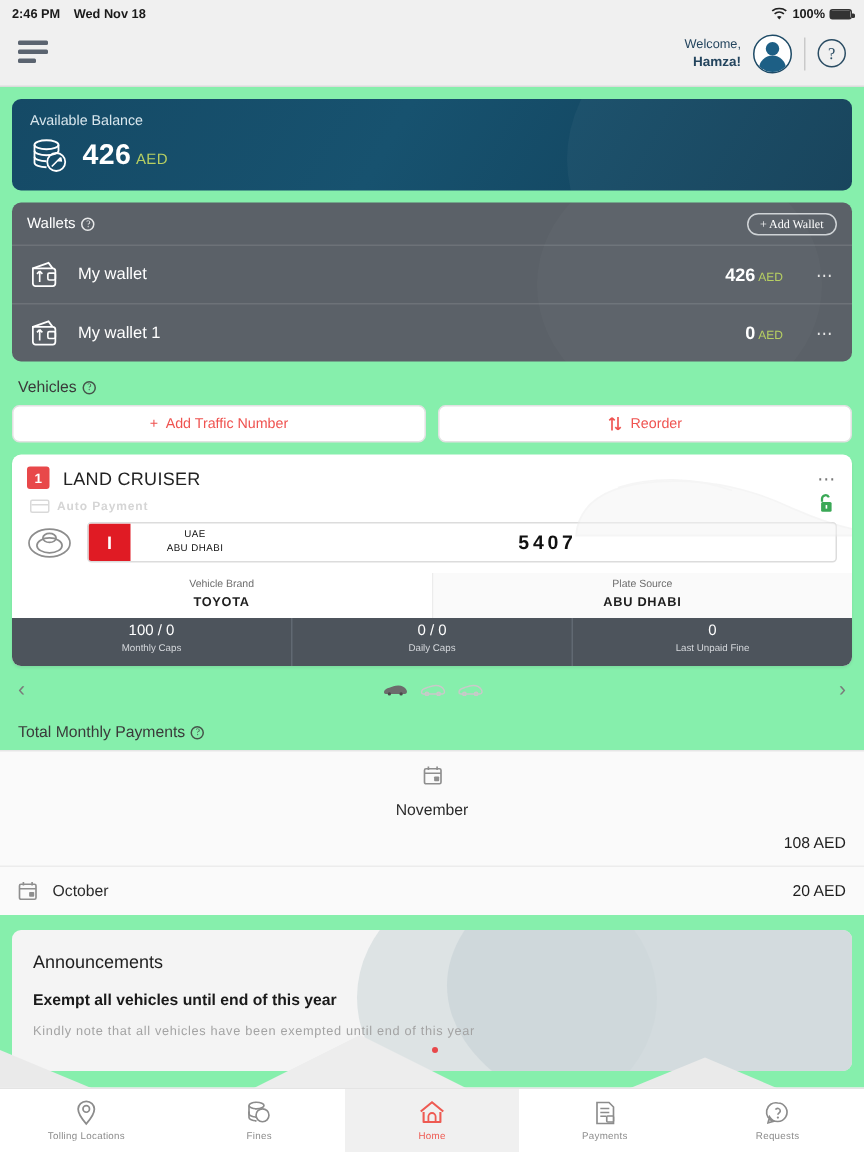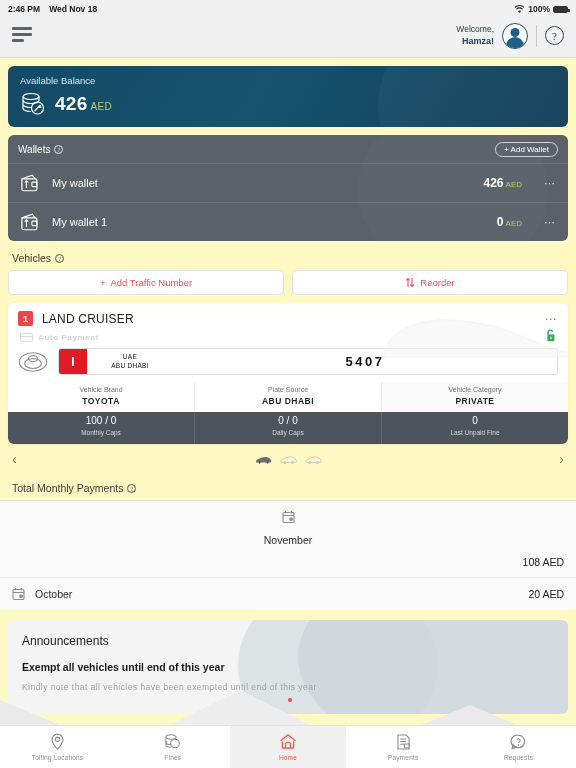--- a/index.html
+++ b/index.html
@@ -60,21 +60,21 @@
     background:#1d5f85; left:50%; transform:translateX(-50%); bottom:0;
   }
   .divider-v { width:1px; height:22px; background:#c9c9c9; }
   .helpbtn {
     width:19px; height:19px; border-radius:50%; border:1.3px solid #2a4c63;
     color:#2a4c63; font-size:11px; display:flex; align-items:center; justify-content:center;
     font-family:"Liberation Serif", serif;
   }
 
   
-  .scroll { height:692px; overflow:hidden; position:relative; background:#fef9c3; }
+  .scroll { height:692px; overflow:hidden; position:relative; background:#86efac; }
 
   
   .balance-card {
     margin:8px; border-radius:6px; overflow:hidden;
     background:linear-gradient(120deg,#154a66 0%,#17526f 45%,#113f58 100%);
     color:#fff; position:relative;
   }
   .balance-card:before {
     content:""; position:absolute; right:-40px; top:-60px; width:230px; height:200px;
     border-radius:50%; background:rgba(255,255,255,.035);
@@ -105,21 +105,21 @@
     position:relative;
   }
   .info-dot {
     display:inline-flex; align-items:center; justify-content:center;
     width:9px; height:9px; border-radius:50%; border:1px solid currentColor;
     font-size:6.5px; margin-left:4px; opacity:.85; font-family:"Liberation Serif",serif;
   }
   .add-wallet {
     margin-left:auto; border:1px solid #cfd3d6; border-radius:10px;
     padding:2px 8px; font-size:8px; color:#fff; background:transparent;
-    white-space:nowrap; cursor:pointer;
+    white-space:nowrap; cursor:pointer;font-family:Liberation Serif, serif;
   }
   .w-row {
     display:flex; align-items:center; padding:9px 12px; gap:10px;
     border-top:1px solid rgba(255,255,255,.11); position:relative;
   }
   .w-name { font-size:11px; }
   .w-amt { margin-left:auto; font-size:12px; font-weight:bold; }
   .w-amt span { font-size:8px; color:#b7cf62; font-weight:normal; margin-left:2px; }
   .w-dots { margin-left:12px; letter-spacing:1px; font-size:11px; color:#e6e6e6; cursor:pointer; }
   .wallet-ico { width:22px; height:20px; flex:none; }
@@ -411,24 +411,20 @@
 
     <div class="vc-details">
       <div class="vc-det">
         <div class="lbl">Vehicle Brand</div>
         <div class="val">TOYOTA</div>
       </div>
       <div class="vc-det">
         <div class="lbl">Plate Source</div>
         <div class="val">ABU DHABI</div>
       </div>
-      <div class="vc-det">
-        <div class="lbl">Vehicle Category</div>
-        <div class="val">PRIVATE</div>
-      </div>
     </div>
 
     <div class="vc-caps">
       <div class="vc-cap">
         <div class="cval">100 / 0</div>
         <div class="clbl">Monthly Caps</div>
       </div>
       <div class="vc-cap">
         <div class="cval">0 / 0</div>
         <div class="clbl">Daily Caps</div>

